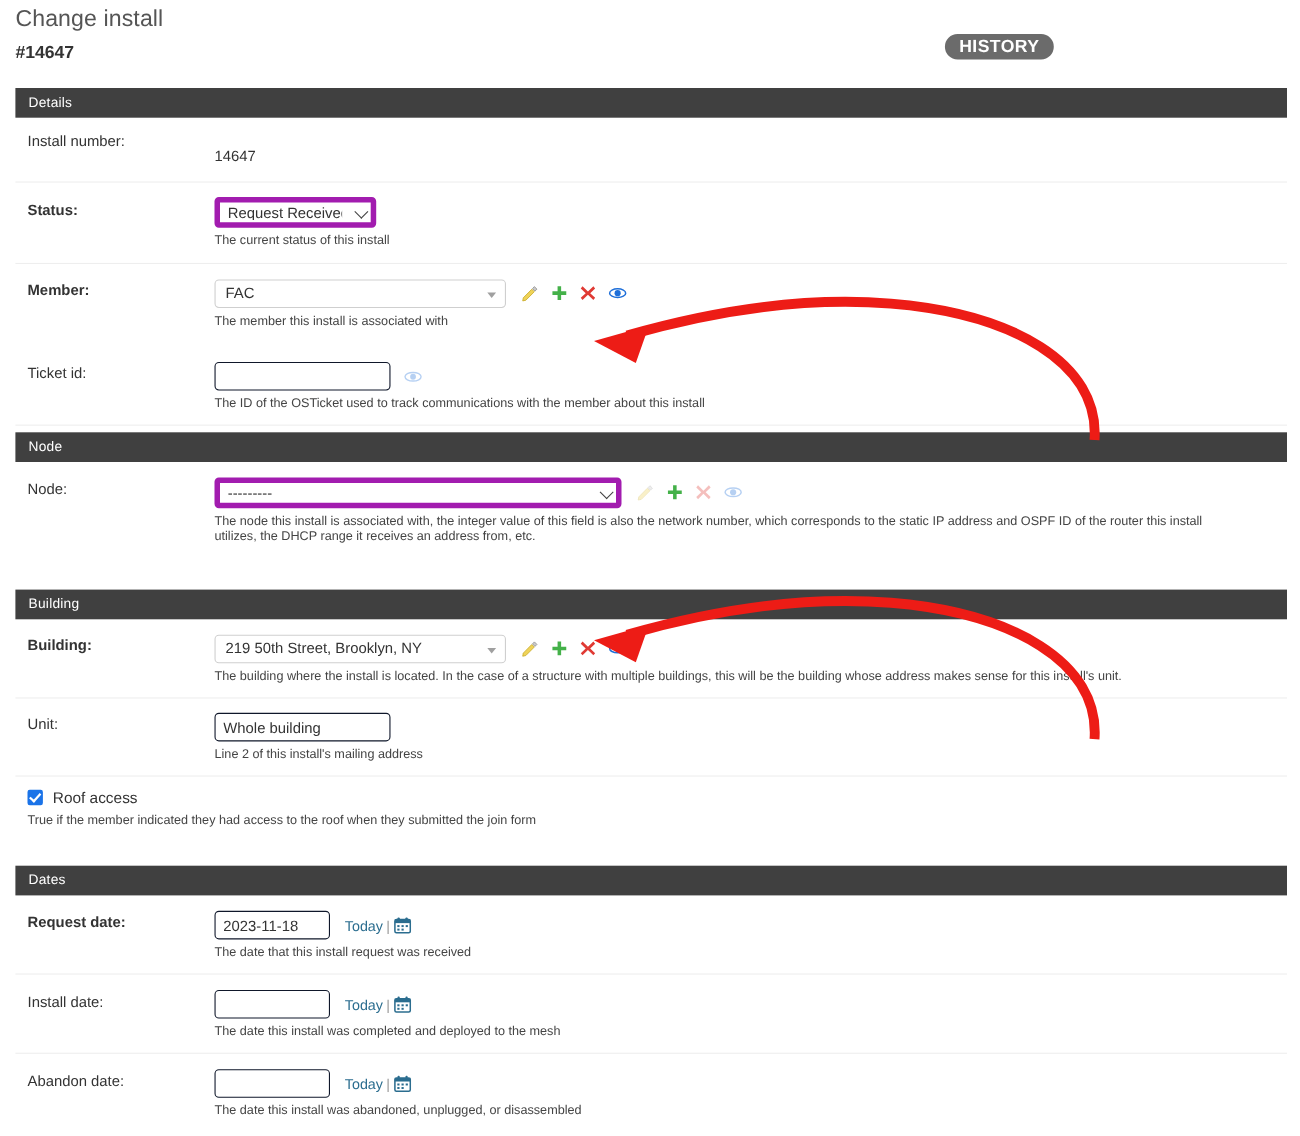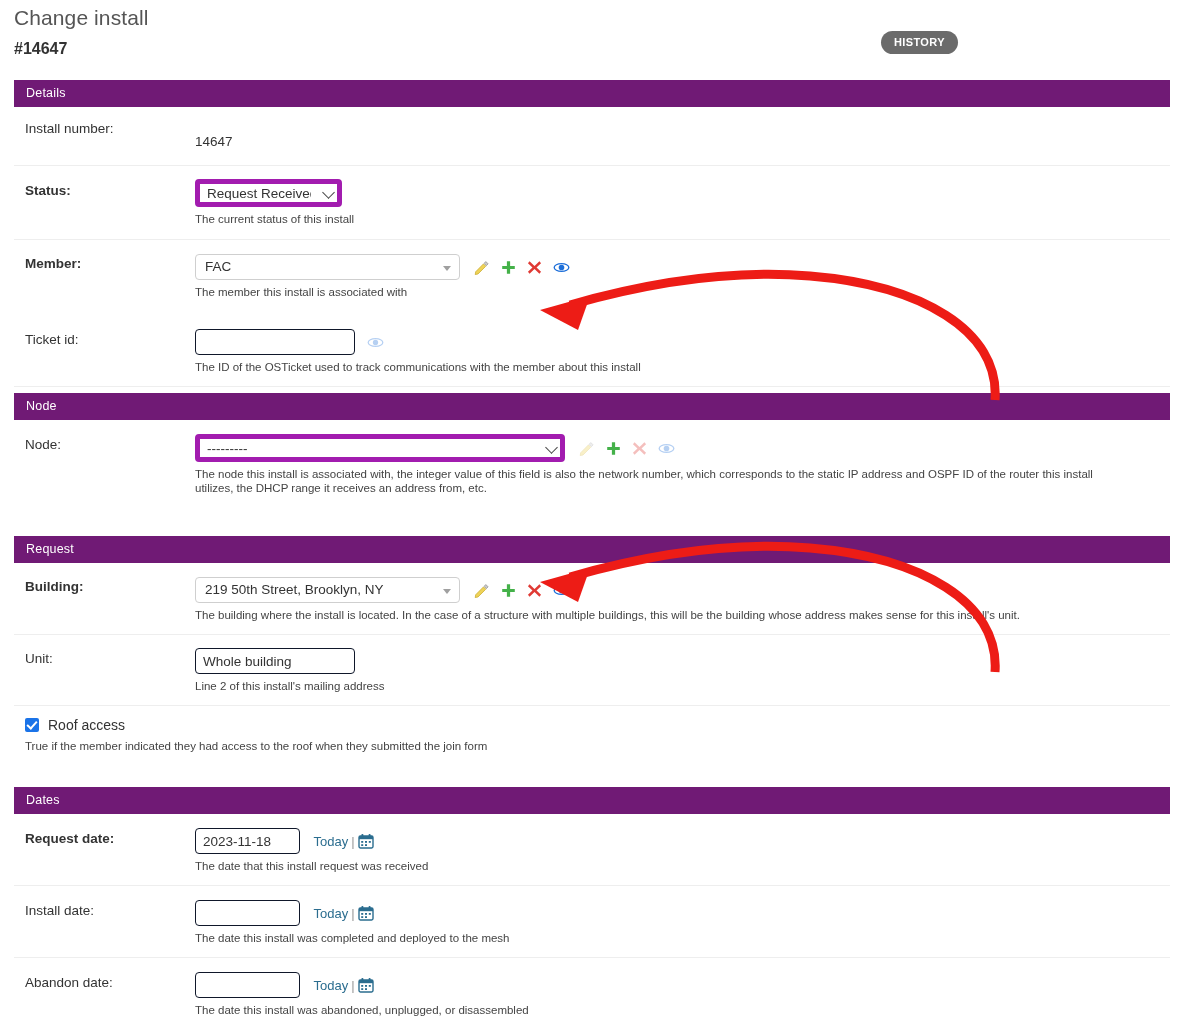--- a/index.html
+++ b/index.html
@@ -36,39 +36,39 @@
     color: #333;
     transform: translateY(-50%);
   }
   .history-button {
     position: absolute;
     right: 12px; top: 31px;
     height: 23px;
     padding: 0 13px;
     background: #6b6b6b;
     color: #ffffff;
-    font-size: 11px;
+    font-size: 16px;
     font-weight: bold;
     letter-spacing: 0.4px;
     border: none;
     border-radius: 12px;
     line-height: 23px;
     cursor: pointer;
     font-family: "Liberation Sans", sans-serif;
   }
 
   
   .fieldset {
     position: absolute;
     left: 14px;
     width: 1156px;
   }
   .fieldset-header {
     height: 27px;
-    background: #701a75;
+    background: #404040;
     color: #ffffff;
     font-size: 12.5px;
     font-weight: 400;
     line-height: 27px;
     padding-left: 12px;
     letter-spacing: 0.2px;
   }
   .row {
     position: relative;
     border-bottom: 1px solid #eeeeee;
@@ -354,21 +354,21 @@
               <circle cx="10" cy="10" r="3.3" fill="#1e6fd9"></circle>
             </svg>
           </span>
         </span>
         <div class="help" style="max-width:935px;">The node this install is associated with, the integer value of this field is also the network number, which corresponds to the static IP address and OSPF ID of the router this install utilizes, the DHCP range it receives an address from, etc.</div>
       </div>
     </div>
   </div>
 
   <div class="fieldset" style="top:536px;">
-    <div class="fieldset-header">Request</div>
+    <div class="fieldset-header">Building</div>
 
     <div class="row" style="padding-top:14px;padding-bottom:12px;">
       <div class="label bold" style="top:16px;">Building:</div>
       <div class="field">
         <span class="select2" style="width:265px;">
           <span>219 50th Street, Brooklyn, NY</span>
           <span class="tri"></span>
         </span>
         <span class="actions">
           <span class="ic pencil" title="change">

